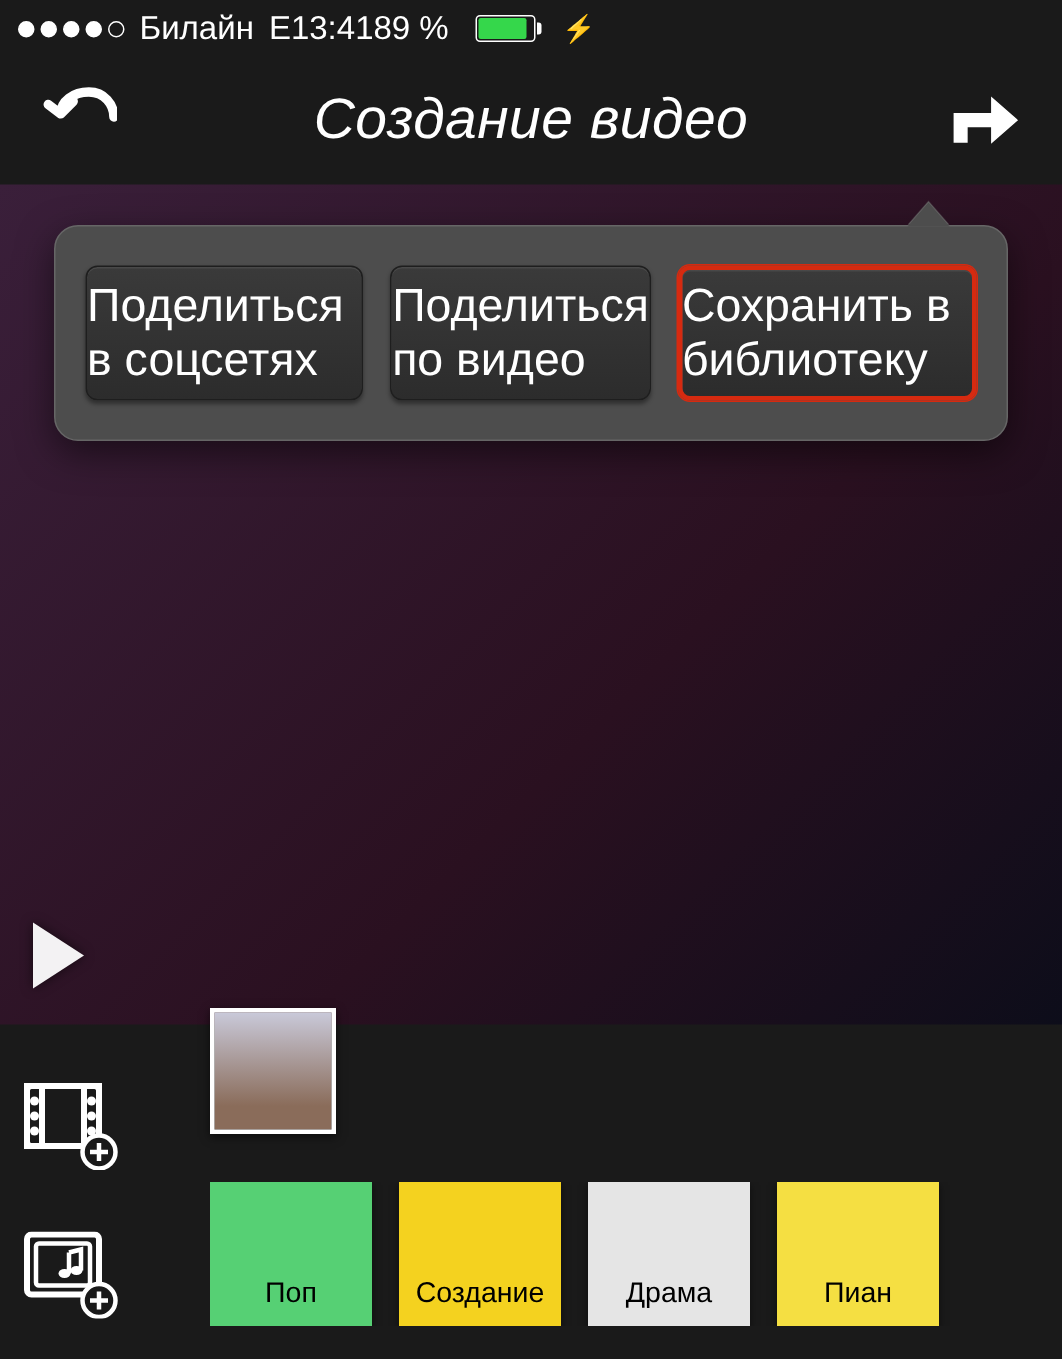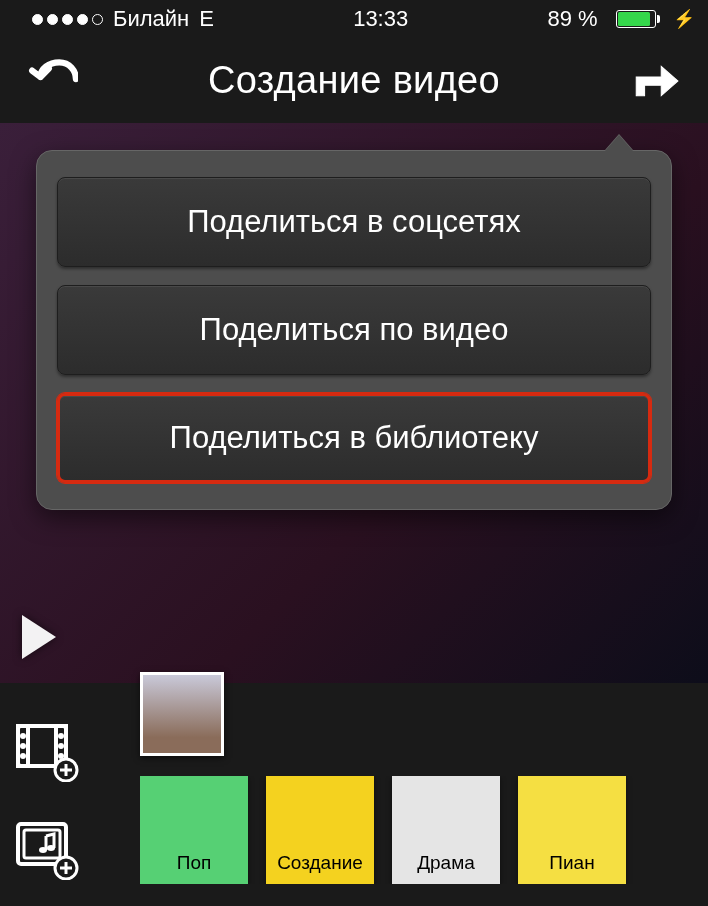--- a/index.html
+++ b/index.html
@@ -11,26 +11,25 @@
     overflow: hidden;
     color: #fff;
     position: relative;
   }
 
   
   .status-bar {
     height: 38px;
     display: flex;
     align-items: center;
-    justify-content: space-between;
+    justify-content: flex-start;
     padding: 0 12px;
     font-size: 22px;
     font-weight: 400;
     color: #fff;
-    margin-left: 20px;
   }
   .status-left { display: flex; align-items: center; gap: 10px; }
   .signal-dots { display: flex; gap: 4px; }
   .signal-dots .dot { width: 11px; height: 11px; border-radius: 50%; border: 1.5px solid #fff; }
   .signal-dots .dot.filled { background: #fff; }
   .status-right { display: flex; align-items: center; gap: 18px; }
   .battery-shell {
     width: 40px; height: 18px;
     border: 1.5px solid #fff; border-radius: 3px;
     position: relative; display: flex; align-items: center; padding: 1px;
@@ -42,20 +41,21 @@
   .battery-fill { height: 100%; background: #35d74b; border-radius: 1.5px; }
   .bolt { font-size: 18px; }
 
   
   .nav-bar {
     height: 85px;
     display: flex;
     align-items: center;
     justify-content: center;
     padding: 0 28px;
+    font-style: italic;
   }
   .nav-title { flex: 1; text-align: center; font-size: 38px; font-weight: 300; letter-spacing: .3px; }
   .nav-icon svg { width: 50px; height: 50px; fill: #fff; stroke: #fff; }
 
   
   .preview-area {
     height: 560px;
     background: linear-gradient(135deg,#3a1f3a 0%,#2a1020 60%,#0d0d1a 100%);
     position: relative;
     overflow: hidden;
@@ -73,21 +73,21 @@
   .popover {
     position: absolute;
     top: 150px;
     left: 36px;
     right: 36px;
     background: #4d4d4d;
     border: 1px solid #666;
     border-radius: 16px;
     padding: 26px 20px;
     display: flex;
-    flex-direction: column;
+    flex-direction: row;
     gap: 18px;
     box-shadow: 0 8px 24px rgba(0,0,0,.5);
   }
   .popover::before {
     content: "";
     position: absolute;
     top: -16px;
     right: 38px;
     width: 0; height: 0;
     border-left: 14px solid transparent;
@@ -143,21 +143,21 @@
   .audio-row {
     position: absolute;
     left: 140px;
     right: 0;
     bottom: 22px;
     display: flex;
     gap: 18px;
     overflow: hidden;
   }
   .audio-tile {
-    width: 108px; height: 108px;
+    width: 108px; height: 96px;
     display: flex;
     align-items: flex-end;
     justify-content: center;
     padding-bottom: 10px;
     color: #000;
     font-size: 19px;
     font-weight: 400;
     box-shadow: 0 2px 5px rgba(0,0,0,.5);
     cursor: pointer;
     flex-shrink: 0;
@@ -172,21 +172,21 @@
     <span class="signal-dots">
       <span class="dot filled"></span>
         <span class="dot filled"></span>
         <span class="dot filled"></span>
         <span class="dot filled"></span>
         <span class="dot"></span>
     </span>
     <span>Билайн</span>
     <span>E</span>
   </div>
-  <div>13:33</div>
+  <div>13:41</div>
   <div class="status-right">
     <span>89 %</span>
     <span class="battery-shell">
       <span class="battery-fill" style="width:89%"></span>
     </span>
     <span class="bolt">⚡</span>
   </div>
 </div>
 
 <div class="nav-bar">
@@ -208,21 +208,21 @@
 </div>
 
 <div class="popover">
   <div class="pop-button">
     <span>Поделиться в соцсетях</span>
   </div>
   <div class="pop-button">
     <span>Поделиться по видео</span>
   </div>
   <div class="pop-button highlight">
-    <span>Поделиться в библиотеку</span>
+    <span>Сохранить в библиотеку</span>
   </div>
 </div>
 
 <div class="side-tools">
   <span>
     <svg viewBox="0 0 64 58">
       <rect x="2" y="2" width="48" height="40" rx="3" fill="none" stroke="#fff" stroke-width="4"></rect>
       <rect x="2" y="2" width="10" height="40" fill="none" stroke="#fff" stroke-width="4"></rect>
       <rect x="40" y="2" width="10" height="40" fill="none" stroke="#fff" stroke-width="4"></rect>
       <line x1="7" y1="12" x2="7" y2="12" stroke="#fff" stroke-width="6" stroke-linecap="round"></line>

